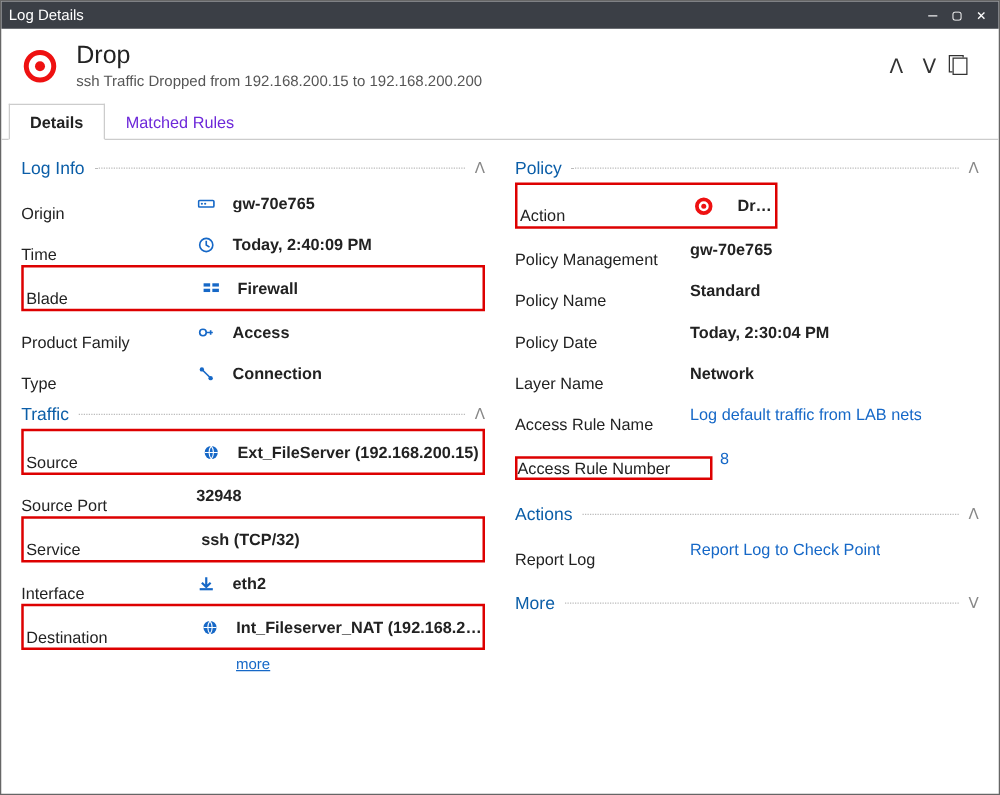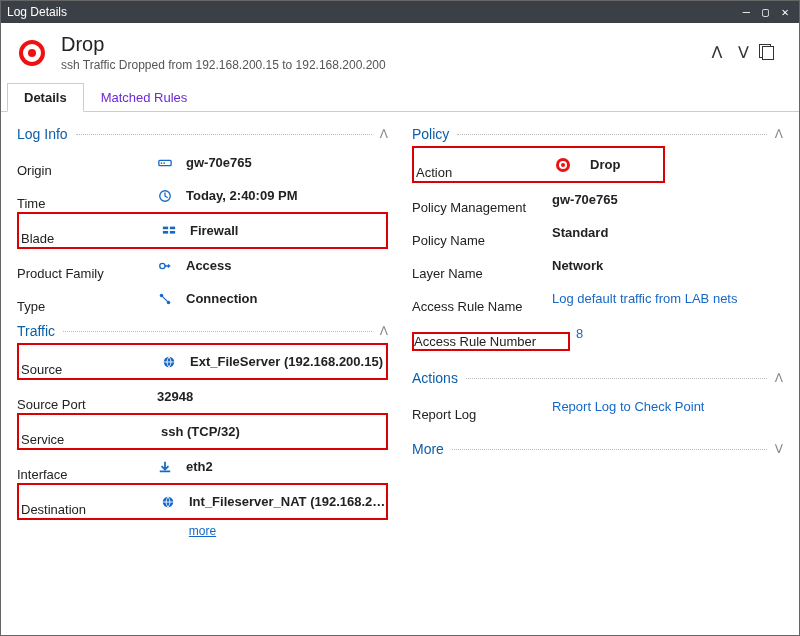--- a/index.html
+++ b/index.html
@@ -204,37 +204,43 @@
   </div>
 
   <div class="col">
 
     <div class="section-head">
       <span class="label">Policy</span>
       <span class="rule"></span>
       <span class="chev">ᐱ</span>
     </div>
 
-    <div class="kv redbox" style="width:253px">
+    <div class="kv redbox" style="width:210px">
       <div class="k">Action</div>
       <div class="v">
         <span class="drop-circle sm"></span>
         <span class="txt">Drop</span>
       </div>
     </div>
     <div class="kv">
       <div class="k">Policy Management</div>
       <div class="v">
           <span class="txt">gw-70e765</span>
         </div>
     </div>
     <div class="kv">
       <div class="k">Policy Name</div>
       <div class="v">
           <span class="txt">Standard</span>
+        </div>
+    </div>
+    <div class="kv">
+      <div class="k">Policy Date</div>
+      <div class="v">
+          <span class="txt">Today, 2:30:04 PM</span>
         </div>
     </div>
     <div class="kv">
       <div class="k">Layer Name</div>
       <div class="v">
           <span class="txt">Network</span>
         </div>
     </div>
     <div class="kv">
       <div class="k">Access Rule Name</div>

